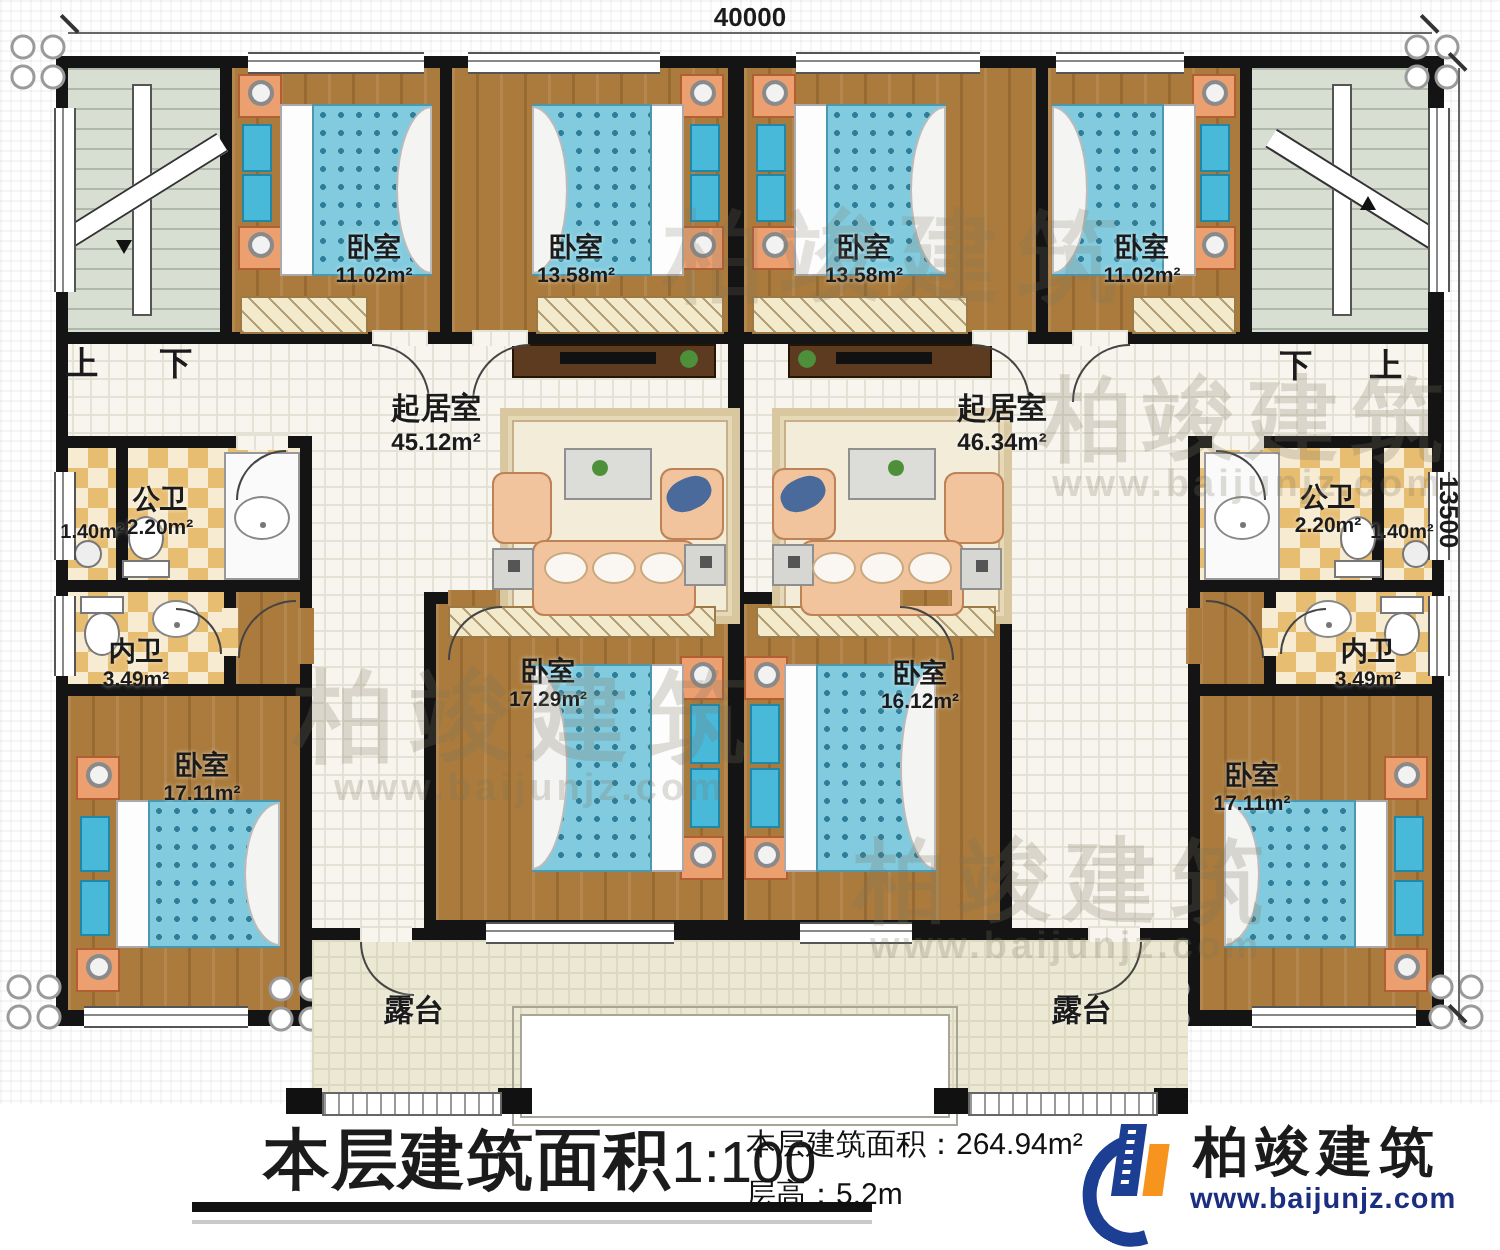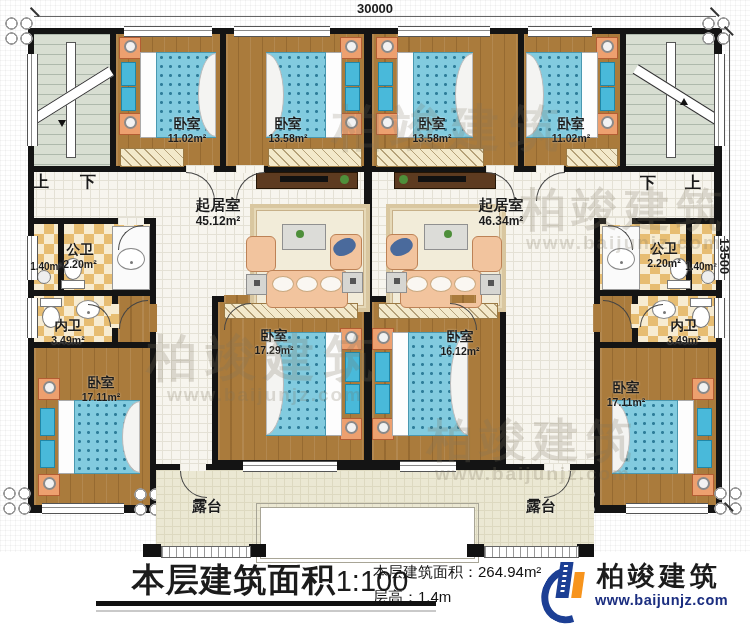--- a/index.html
+++ b/index.html
@@ -84,21 +84,21 @@
 
 <div class="abs outside" style="left:0;top:0;width:750px;height:552px"></div>
 
 <div class="abs orn" style="left:4px;top:16px"></div>
 <div class="abs orn" style="left:701px;top:16px"></div>
 <div class="abs orn" style="left:2px;top:486px"></div>
 <div class="abs orn" style="left:713px;top:486px"></div>
 <div class="abs orn" style="left:133px;top:487px"></div>
 <div class="abs orn" style="left:566px;top:487px"></div>
 
-<div class="abs dimt" style="left:330px;top:1px;width:90px">30000</div>
+<div class="abs dimt" style="left:330px;top:1px;width:90px">40000</div>
 <div class="abs dimline" style="left:34px;top:16px;width:682px;height:1.2px"></div>
 <div class="abs tick" style="left:29px;top:11px"></div>
 <div class="abs tick" style="left:709px;top:11px"></div>
 
 <div class="abs dimline" style="left:729px;top:34px;width:1.2px;height:476px"></div>
 <div class="abs tick" style="left:723px;top:30px"></div>
 <div class="abs tick" style="left:723px;top:506px"></div>
 <div class="abs dimt" style="left:717px;top:238px;writing-mode:vertical-rl">13500</div>
 
 <div class="abs base" style="left:28px;top:28px;width:694px;height:485px"></div>
@@ -403,21 +403,21 @@
 
 <div class="ftitle">
   <span class="t1">本层建筑面积</span><span class="t2">1:100</span>
 </div>
 <div class="abs" style="left:96px;top:601px;width:340px;height:5px;background:#111;z-index:40"></div>
 <div class="abs" style="left:96px;top:610px;width:340px;height:2px;background:#c9c9c9;z-index:40"></div>
 <div class="finfo" style="left:373px;top:563px">
   <span>本层建筑面积：</span><span>264.94m²</span>
 </div>
 <div class="finfo" style="left:373px;top:588px">
-  <span>层高：</span><span>1.4m</span>
+  <span>层高：</span><span>5.2m</span>
 </div>
 
 <div class="abs" style="left:540px;top:556px;width:54px;height:58px;z-index:40">
   <div class="abs" style="left:2px;top:10px;width:38px;height:44px;border:7px solid #1c3f94;border-radius:50%;border-top-color:transparent;border-right-color:transparent;transform:rotate(28deg)"></div>
   <div class="abs" style="left:18px;top:6px;width:13px;height:36px;background:#1c3f94;transform:skewX(-8deg)">
     <i class="abs" style="left:4px;top:3px;width:4px;height:30px;background:repeating-linear-gradient(180deg,#fff 0 2px,transparent 2px 5px)"></i>
   </div>
   <div class="abs" style="left:33px;top:16px;width:10px;height:26px;background:#f7941d;transform:skewX(-8deg)"></div>
 </div>
 <div class="brandname">柏竣建筑</div>

